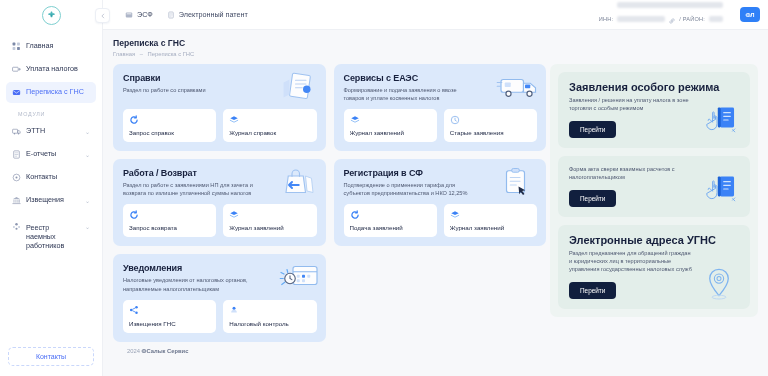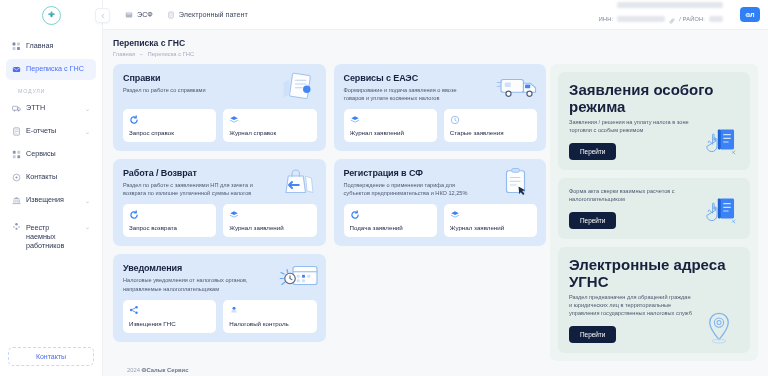--- a/index.html
+++ b/index.html
@@ -107,21 +107,21 @@
   .act {
     flex: 1; background: #fff; border-radius: 5px; padding: 5px 6px 6px 6px; cursor: pointer;
     min-width: 0;
   }
   .act .ico { height: 11px; margin-bottom: 4px; display: flex; align-items: center; }
   .act .t { font-size: 6.2px; color: #222b47; white-space: nowrap; overflow: hidden; text-overflow: ellipsis; }
 
   .col-side { width: 208px; flex: 0 0 208px; display: flex; flex-direction: column; gap: 8px;
               background: #eef4f2; border-radius: 7px; padding: 8px; }
   .gcard { background: #e3eeea; border-radius: 7px; padding: 9px 9px 10px 11px; position: relative; overflow: hidden; }
-  .gcard h3 { font-size: 15px; color: #17203d; margin-bottom: 3px; }
+  .gcard h3 { font-size: 11px; color: #17203d; margin-bottom: 3px; }
   .gcard p { font-size: 5.6px; color: #4d5770; line-height: 1.5; max-width: 126px; }
   .go-btn {
     margin-top: 8px; background: #111f3e; color: #fff; border: none; border-radius: 4px;
     font-size: 6.4px; padding: 5px 11px; cursor: pointer; font-family: inherit;
   }
   .gcard .art { position: absolute; right: 12px; bottom: 8px; width: 36px; height: 34px; }
 
   .footer { padding: 6px 0 8px 14px; font-size: 5.8px; color: #9aa3b6; }
   .footer b { color: #6c768d; font-weight: bold; }
 </style>
@@ -146,20 +146,29 @@
           <svg width="9" height="9" viewBox="0 0 16 16">
               <rect x="1" y="1" width="5" height="5" rx="1" fill="#7d8aa8"></rect>
               <rect x="9" y="1" width="5" height="5" rx="1" fill="#c3cbdb"></rect>
               <rect x="1" y="9" width="5" height="5" rx="1" fill="#c3cbdb"></rect>
               <rect x="9" y="9" width="5" height="5" rx="1" fill="#7d8aa8"></rect>
             </svg>
         </span>
         <span class="lbl">Главная</span>
       </div>
 
+      <div class="nav-item">
+        <span class="ico">
+          <svg width="9" height="9" viewBox="0 0 16 16">
+              <rect x="1" y="4" width="10" height="7" rx="1.3" fill="none" stroke="#8d97b0" stroke-width="1.3"></rect>
+              <path d="M12 7.5h3M13.5 6v3" stroke="#8d97b0" stroke-width="1.2" stroke-linecap="round"></path>
+            </svg>
+        </span>
+        <span class="lbl">Уплата налогов</span>
+      </div>
 
       <div class="nav-item active">
         <span class="ico">
           <svg width="9" height="9" viewBox="0 0 16 16">
               <rect x="1.5" y="3.5" width="13" height="9" rx="2" fill="#4b6ef5"></rect>
               <path d="M2.5 5l5.5 4 5.5-4" stroke="#eaf0ff" stroke-width="1.2" fill="none" stroke-linecap="round"></path>
             </svg>
         </span>
         <span class="lbl">Переписка с ГНС</span>
       </div>
@@ -183,31 +192,20 @@
         <span class="ico">
           <svg width="9" height="9" viewBox="0 0 16 16">
               <rect x="3" y="1.5" width="10" height="13" rx="1.5" fill="none" stroke="#8d97b0" stroke-width="1.2"></rect>
               <path d="M5.5 5h5M5.5 8h5M5.5 11h3" stroke="#b5bdcf" stroke-width="1.1" stroke-linecap="round"></path>
             </svg>
         </span>
         <span class="lbl">E-отчеты</span>
         <span class="chev">⌄</span>
       </div>
 
-      <div class="nav-item">
-        <span class="ico">
-          <svg width="9" height="9" viewBox="0 0 16 16">
-              <rect x="1.5" y="1.5" width="5" height="5" rx="1" fill="#8d97b0"></rect>
-              <rect x="9.5" y="1.5" width="5" height="5" rx="1" fill="#c3cbdb"></rect>
-              <rect x="1.5" y="9.5" width="5" height="5" rx="1" fill="#c3cbdb"></rect>
-              <rect x="9.5" y="9.5" width="5" height="5" rx="1" fill="#8d97b0"></rect>
-            </svg>
-        </span>
-        <span class="lbl">Сервисы</span>
-      </div>
 
       <div class="nav-item">
         <span class="ico">
           <svg width="9" height="9" viewBox="0 0 16 16">
               <circle cx="8" cy="8" r="6" fill="none" stroke="#8d97b0" stroke-width="1.2"></circle>
               <circle cx="8" cy="8" r="1.8" fill="#8d97b0"></circle>
             </svg>
         </span>
         <span class="lbl">Контакты</span>
       </div>

